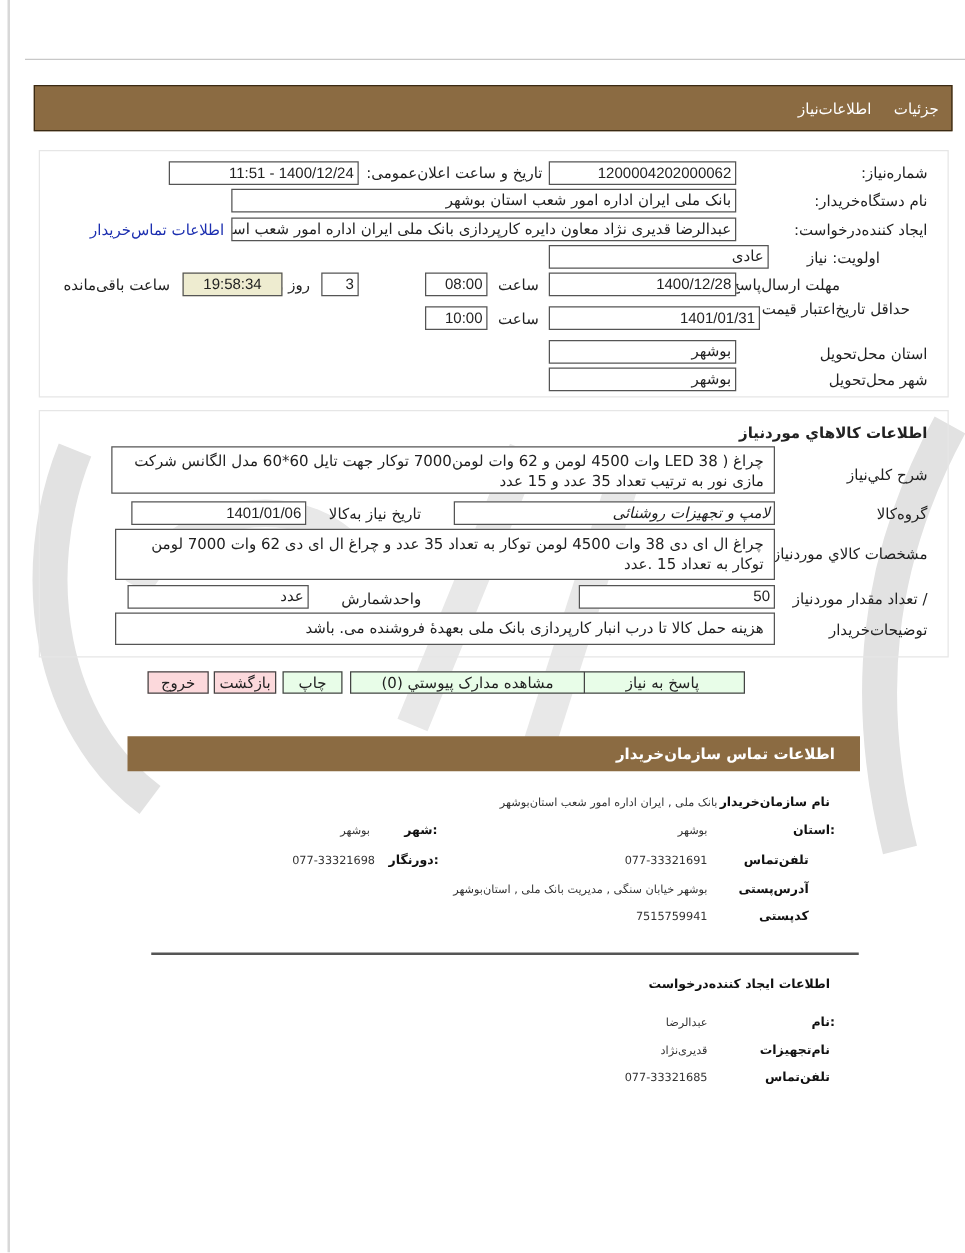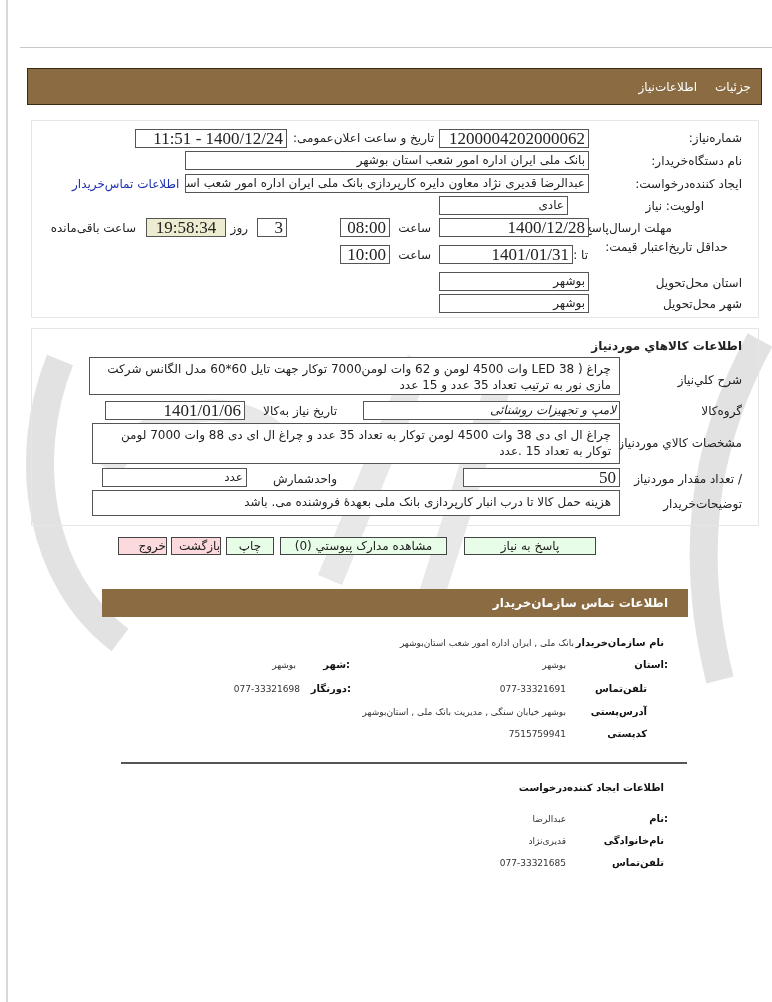--- a/index.html
+++ b/index.html
@@ -10,29 +10,29 @@
 
   .watermark { position: absolute; left: 0; top: 300px; width: 772px; height: 400px; pointer-events: none; }
 
   .header-bar { position: absolute; left: 27px; top: 68px; width: 735px; height: 37px; background: #8b6b42; border: 1px solid #3a2a14; direction: rtl; padding: 0 10px; display: flex; align-items: center; gap: 18px; color: #fff; font-size: 12px; }
 
   .panel { position: absolute; left: 31px; border: 1px solid #e6e6e6; background: transparent; }
   .panel1 { top: 120px; width: 728px; height: 198px; }
   .panel2 { top: 328px; width: 728px; height: 198px; }
   .lbl { position: absolute; direction: rtl; text-align: right; font-size: 12px; color: #222; white-space: nowrap; }
   .fld { position: absolute; height: 19px; border: 1px solid #555; background: #fff; direction: rtl; text-align: right; padding: 0 3px; font-size: 12px; line-height: 17px; white-space: nowrap; overflow: hidden; color: #222; }
-  .fld.num { font-family: Liberation Serif, serif; font-size: 17px; }
+  .fld.num { font-family: Liberation Sans, sans-serif; font-size: 12px; }
   .fld.timer { background: #eeecd0; text-align: center; }
   .area { position: absolute; border: 1px solid #555; background: #fff; direction: rtl; text-align: right; padding: 3px 8px; font-size: 12px; line-height: 16px; color: #222; }
   .link { position: absolute; direction: rtl; color: #1c2fb0; font-size: 12px; white-space: nowrap; }
   .section-title { position: absolute; direction: rtl; font-weight: bold; font-size: 12px; color: #222; white-space: nowrap; }
 
   .btn { position: absolute; top: 537px; height: 18px; border: 1px solid #444; font-size: 12px; line-height: 16px; text-align: center; direction: rtl; font-family: "DejaVu Sans", sans-serif; color: #222; cursor: pointer; }
   .btn.green { background: #e8fde8; }
-  .btn.pink { background: #fcd9dc; text-align: right; }
+  .btn.pink { background: #fcd9dc; }
 
   .contact-bar { position: absolute; left: 102px; top: 589px; width: 586px; height: 28px; background: #8b6b42; color: #fff; direction: rtl; font-weight: bold; font-size: 12px; line-height: 28px; padding-right: 20px; }
 
   .c-lbl { position: absolute; direction: rtl; font-weight: bold; font-size: 10px; color: #111; white-space: nowrap; }
   .c-val { position: absolute; direction: rtl; font-size: 9px; color: #333; white-space: nowrap; }
   .divider { position: absolute; left: 121px; top: 762px; width: 566px; height: 2px; background: #555; }
 </style>
 </head>
 <body>
 
@@ -60,35 +60,35 @@
 <div class="fld num" style="left:135px; top:129px; width:152px;">1400/12/24 - 11:51</div>
 
 <span class="lbl" style="right:30px; top:154px;">نام دستگاه‌خریدار:</span>
 <div class="fld" style="left:185px; top:151px; width:404px;">بانک ملی ایران اداره امور شعب استان بوشهر</div>
 
 <span class="lbl" style="right:30px; top:177px;">ایجاد کننده‌درخواست:</span>
 <div class="fld" style="left:185px; top:174px; width:404px;">عبدالرضا  قدیری نژاد معاون دایره کارپردازی  بانک ملی ایران اداره امور شعب استا</div>
 <span class="link" style="left:72px; top:177px;">اطلاعات تماس‌خریدار</span>
 
 <span class="lbl" style="right:68px; top:199px;">اولویت: نیاز</span>
-<div class="fld" style="left:439px; top:196px; width:129px;">عادی</div>
+<div class="fld" style="left:439px; top:196px; width:176px;">عادی</div>
 
 <span class="lbl" style="right:100px; top:221px;">مهلت ارسال‌پاسخ</span>
 <span class="lbl" style="right:184px; top:221px;">تا : تاریخ</span>
 <div class="fld num" style="left:439px; top:218px; width:150px;">1400/12/28</div>
 <span class="lbl" style="right:341px; top:221px;">ساعت</span>
 <div class="fld num" style="left:340px; top:218px; width:50px;">08:00</div>
 <div class="fld num" style="left:257px; top:218px; width:30px;">3</div>
 <span class="lbl" style="right:524px; top:221px;">روز و</span>
 <div class="fld num timer" style="left:146px; top:218px; width:80px;">19:58:34</div>
 <span class="lbl" style="right:636px; top:221px;">ساعت باقی‌مانده</span>
 
 <span class="lbl" style="right:44px; top:240px;">حداقل تاریخ‌اعتبار قیمت:</span>
 <span class="lbl" style="right:184px; top:248px;">تا : تاریخ</span>
-<div class="fld num" style="left:439px; top:245px; width:134px;">1401/01/31</div>
+<div class="fld num" style="left:439px; top:245px; width:169px;">1401/01/31</div>
 <span class="lbl" style="right:341px; top:248px;">ساعت</span>
 <div class="fld num" style="left:340px; top:245px; width:50px;">10:00</div>
 
 <span class="lbl" style="right:30px; top:276px;">استان محل‌تحویل</span>
 <div class="fld" style="left:439px; top:272px; width:150px;">بوشهر</div>
 
 <span class="lbl" style="right:30px; top:297px;">شهر محل‌تحویل</span>
 <div class="fld" style="left:439px; top:294px; width:150px;">بوشهر</div>
 
 <div class="panel panel2"></div>
@@ -96,32 +96,32 @@
 
 <span class="lbl" style="right:30px; top:373px;">شرح کلي‌نیاز</span>
 <div class="area" style="left:89px; top:357px; width:531px; height:38px;">چراغ   ( LED  38 وات 4500  لومن و 62 وات لومن7000 توکار جهت تایل 60*60 مدل الگانس شرکت مازی نور به  ترتیب تعداد 35 عدد و 15 عدد</div>
 
 <span class="lbl" style="right:30px; top:404px;">گروه‌کالا</span>
 <div class="fld" style="left:363px; top:401px; width:257px;font-style:italic;">لامپ و تجهیزات روشنائی</div>
 <span class="lbl" style="right:435px; top:404px;">تاریخ نیاز به‌کالا</span>
 <div class="fld num" style="left:105px; top:401px; width:140px;">1401/01/06</div>
 
 <span class="lbl" style="right:30px; top:436px;">مشخصات کالاي مورد‌نیاز</span>
-<div class="area" style="left:92px; top:423px; width:528px; height:41px;">چراغ ال ای دی 38 وات 4500  لومن توکار به تعداد 35 عدد و چراغ ال ای دی 88 وات 7000 لومن توکار به تعداد 15 .عدد</div>
+<div class="area" style="left:92px; top:423px; width:528px; height:41px;">چراغ ال ای دی 38 وات 4500  لومن توکار به تعداد 35 عدد و چراغ ال ای دی 62 وات 7000 لومن توکار به تعداد 15 .عدد</div>
 
 <span class="lbl" style="right:30px; top:472px;text-align:right;">/ تعداد مقدار مورد‌نیاز</span>
 <div class="fld num" style="left:463px; top:468px; width:157px;">50</div>
 <span class="lbl" style="right:435px; top:472px;">واحد‌شمارش</span>
 <div class="fld" style="left:102px; top:468px; width:145px;">عدد</div>
 
 <span class="lbl" style="right:30px; top:497px;">توضیحات‌خریدار</span>
 <div class="area" style="left:92px; top:490px; width:528px; height:26px;">هزینه حمل کالا تا درب انبار کارپردازی بانک ملی بعهدهٔ فروشنده می. باشد</div>
 
 <button class="btn green" style="left:464px; width:132px;">پاسخ به نیاز</button>
-<button class="btn green" style="left:280px; width:167px;">مشاهده مدارک پیوستي (0)</button>
+<button class="btn green" style="left:280px; width:188px;">مشاهده مدارک پیوستي (0)</button>
 <button class="btn green" style="left:226px; width:48px;">چاپ</button>
 <button class="btn pink" style="left:171px; width:50px;">بازگشت</button>
 <button class="btn pink" style="left:118px; width:49px;">خروج</button>
 
 <div class="contact-bar">اطلاعات  تماس سازمان‌خریدار</div>
 
 <span class="c-lbl" style="right:108px; top:637px;">نام سازمان‌خریدار</span>
 <span class="c-val" style="right:198px; top:638px;">بانک ملی , ایران اداره امور شعب استان‌بوشهر</span>
 
 <span class="c-lbl" style="right:104px; top:659px;">:استان</span>
@@ -140,17 +140,17 @@
 <span class="c-lbl" style="right:125px; top:728px;">کدپستی</span>
 <span class="c-val" style="right:206px; top:729px;">7515759941</span>
 
 <div class="divider"></div>
 
 <span class="c-lbl" style="right:108px; top:782px;">اطلاعات ایجاد کننده‌درخواست</span>
 
 <span class="c-lbl" style="right:104px; top:813px;">:نام</span>
 <span class="c-val" style="right:206px; top:814px;">عبدالرضا</span>
 
-<span class="c-lbl" style="right:108px; top:835px;">نام‌خانوادگی</span>
+<span class="c-lbl" style="right:108px; top:835px;">نام‌تجهیزات</span>
 <span class="c-val" style="right:206px; top:836px;">قدیری‌نژاد</span>
 
 <span class="c-lbl" style="right:108px; top:857px;">تلفن‌تماس</span>
 <span class="c-val" style="right:206px; top:858px;">077-33321685</span>
 
 </body></html>

